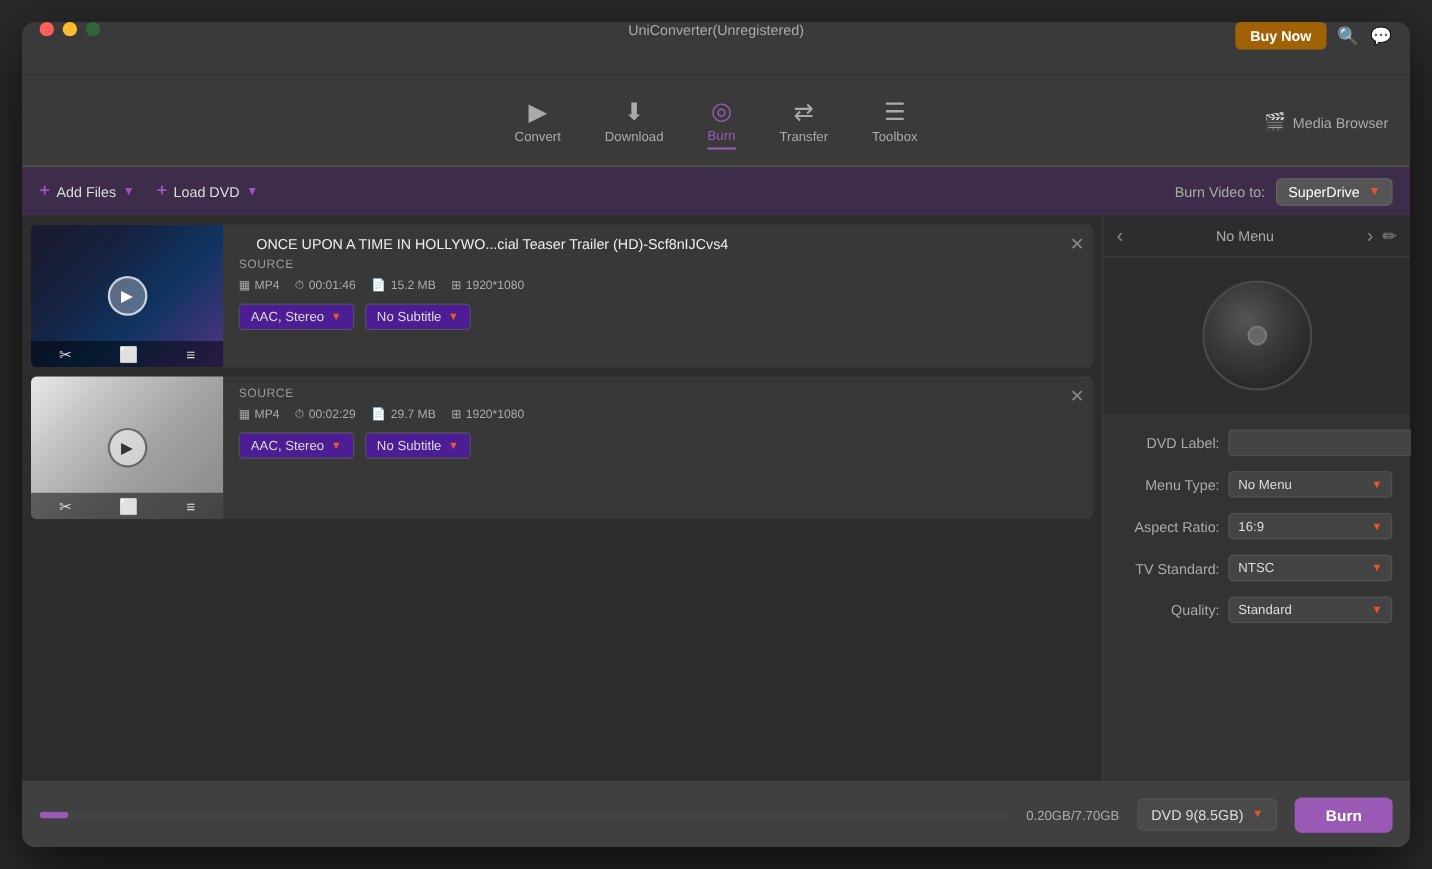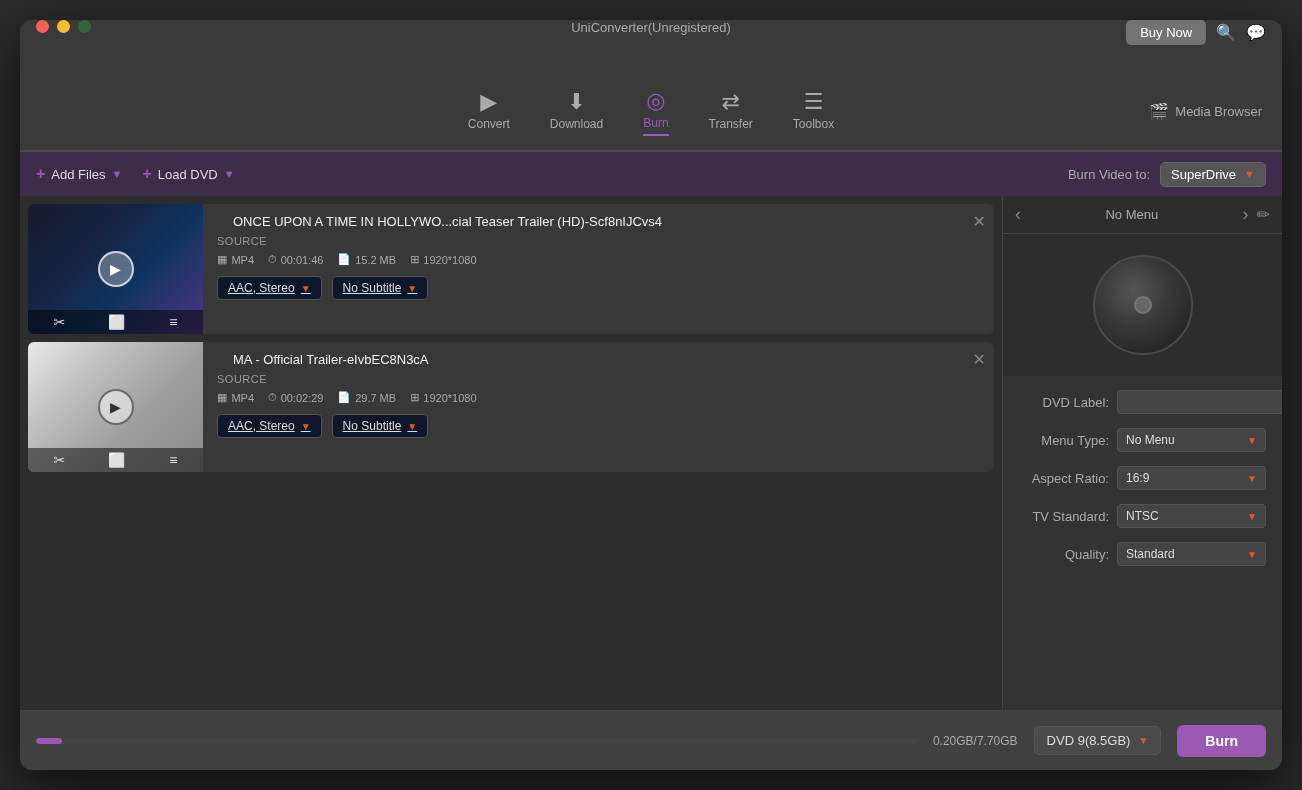--- a/index.html
+++ b/index.html
@@ -52,27 +52,27 @@
       color: #aaa;
       font-size: 13px;
     }
     .title-bar-right {
       margin-left: auto;
       display: flex;
       align-items: center;
       gap: 10px;
     }
     .buy-now-btn {
-      background: #737373;
+      background: #a16207;
       color: white;
       border: none;
       border-radius: 5px;
       padding: 5px 14px;
       font-size: 13px;
-      font-weight: 400;
+      font-weight: 700;
       cursor: pointer;
     }
     .title-icon-btn {
       background: none;
       border: none;
       color: #aaa;
       font-size: 16px;
       cursor: pointer;
     }
     
@@ -271,31 +271,30 @@
       display: flex;
       align-items: center;
       gap: 4px;
     }
     .file-controls {
       display: flex;
       gap: 10px;
       margin-top: 4px;
     }
     .file-select {
-      background: #0f172a;
+      background: #4c1d95;
       color: #ddd;
       border: 1px solid #555;
       border-radius: 4px;
       padding: 4px 10px;
       font-size: 12px;
       cursor: pointer;
       display: flex;
       align-items: center;
       gap: 6px;
-      text-decoration: underline;
     }
     .close-btn {
       position: absolute;
       top: 8px;
       right: 8px;
       color: #888;
       font-size: 16px;
       cursor: pointer;
       background: none;
       border: none;
@@ -580,21 +579,20 @@
             <div class="thumbnail-gradient-2">
               <div class="play-btn" style="border-color:rgba(0,0,0,0.5); color:#333; background:rgba(255,255,255,0.5);">▶</div>
             </div>
             <div class="thumbnail-controls">
               <span class="thumb-ctrl-icon">✂</span>
               <span class="thumb-ctrl-icon">⬜</span>
               <span class="thumb-ctrl-icon">≡</span>
             </div>
           </div>
           <div class="file-info">
-            <span class="file-title">MA - Official Trailer-eIvbEC8N3cA</span>
             <span class="source-label">Source</span>
             <div class="source-meta">
               <div class="source-meta-item">
                 <span>▦</span>
                 <span>MP4</span>
               </div>
               <div class="source-meta-item">
                 <span>⏱</span>
                 <span>00:02:29</span>
               </div>

